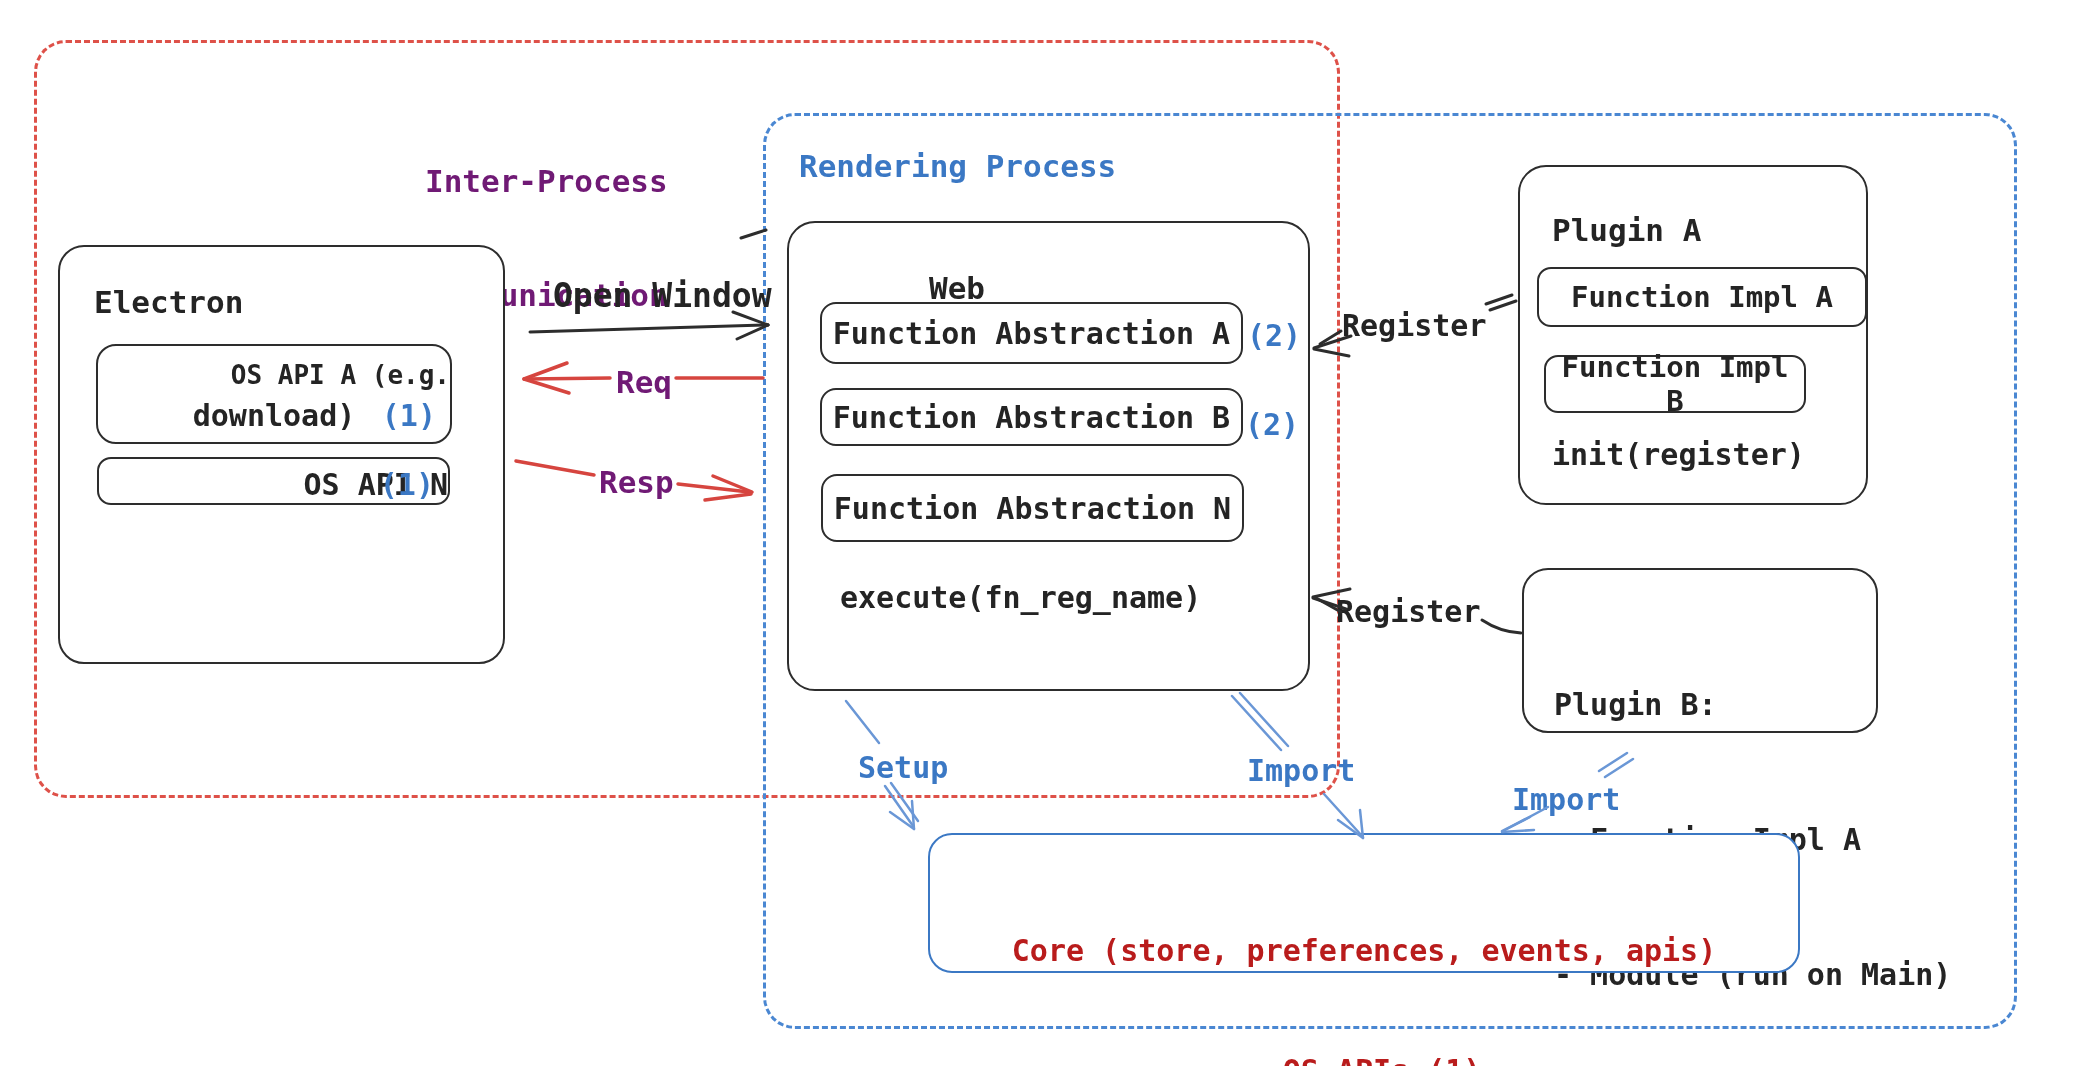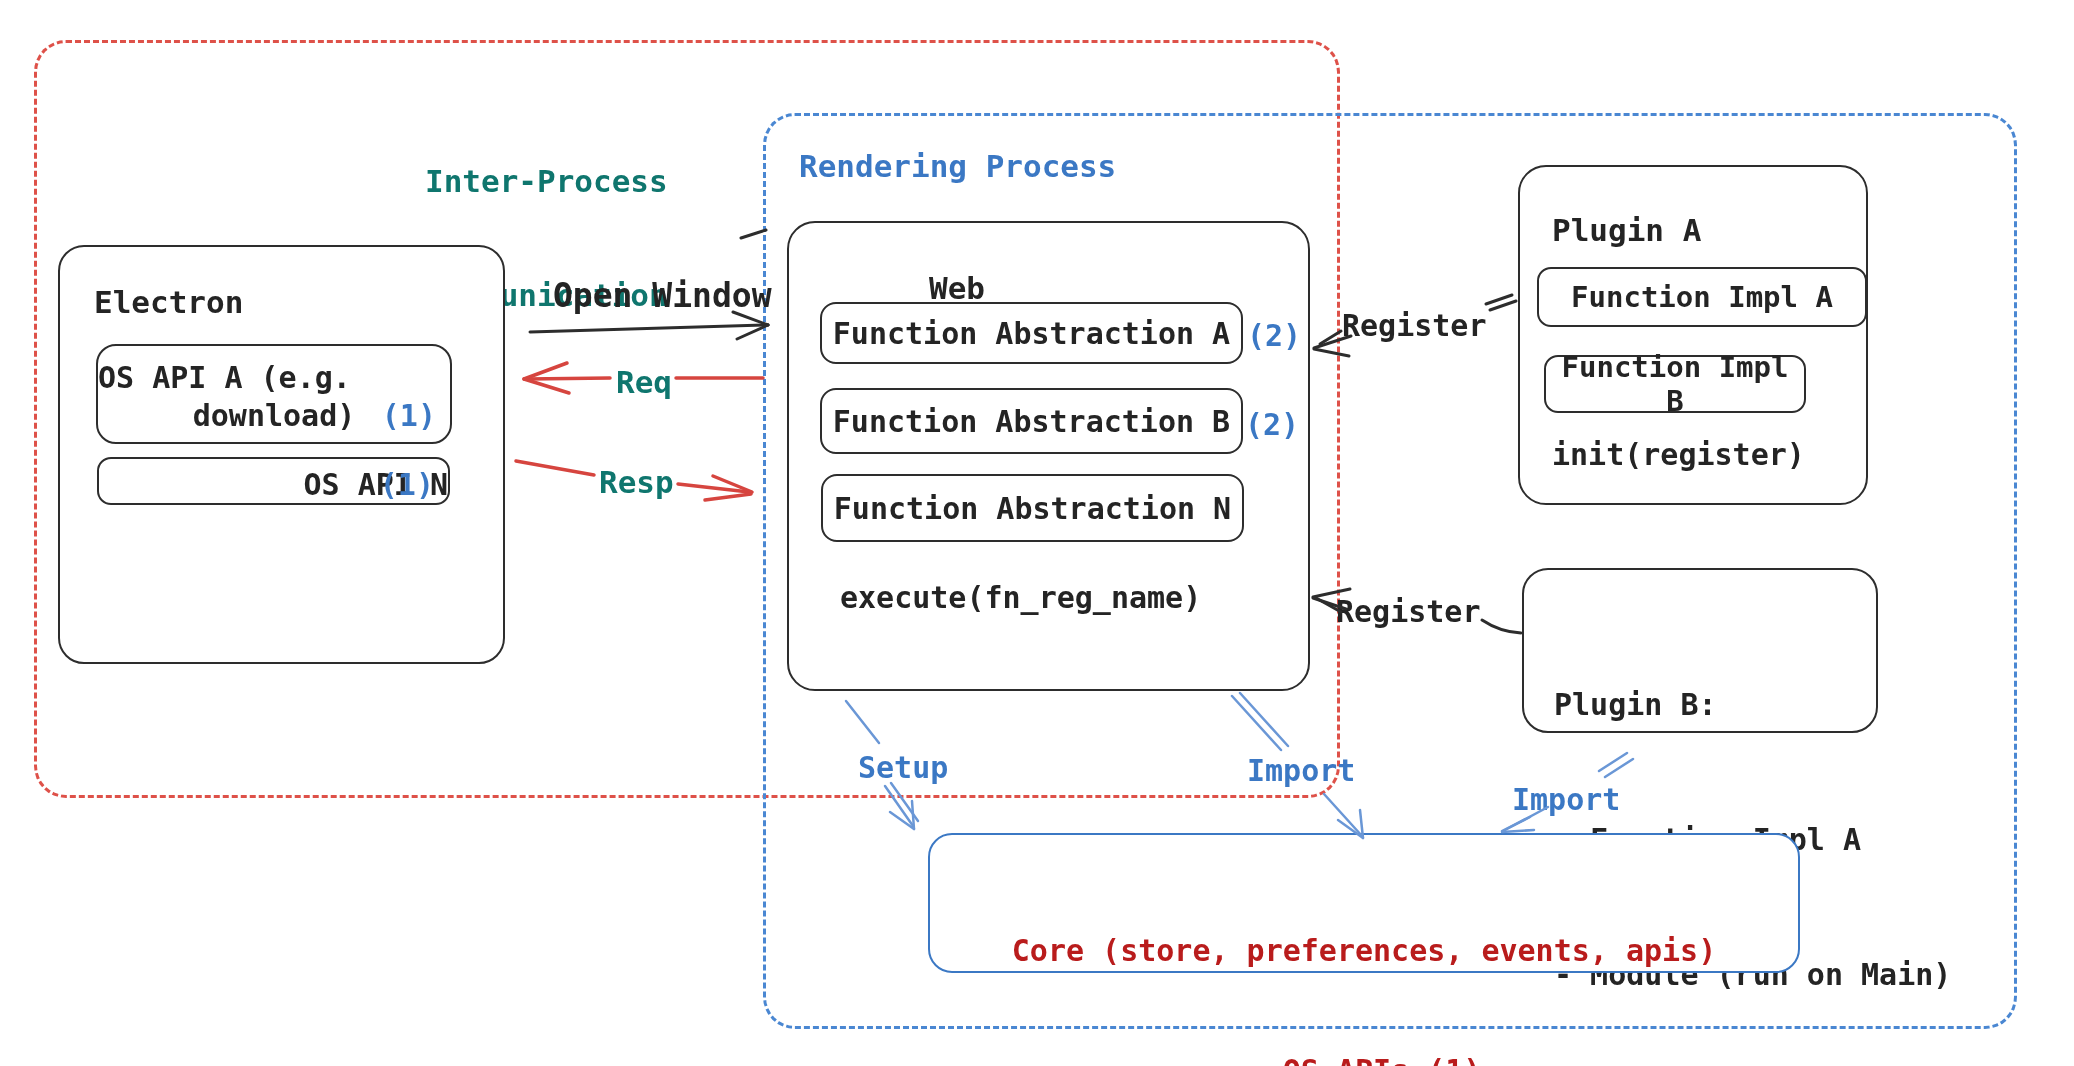--- a/index.html
+++ b/index.html
@@ -2,21 +2,21 @@
 <html><head>
 <meta charset="utf-8">
 <style>
   html,body{margin:0;padding:0;background:#ffffff;}
   #canvas{
     position:relative;width:2074px;height:1066px;background:#ffffff;overflow:hidden;
     font-family:"DejaVu Sans Mono","Liberation Mono",monospace;font-weight:bold;color:#242424;
   }
   .box{position:absolute;background:#fff;border:2.5px solid #2d2d2d;box-sizing:border-box;}
   .lbl{position:absolute;white-space:pre;}
-  .red{color:#0f766e;}
+  .red{color:#701a75;}
   .blue{color:#3b78c4;}
   .corecol{color:#b91c1c;}
   .center{display:flex;align-items:center;justify-content:center;text-align:center;}
   #red-frame{
     left:34px;top:40px;width:1306px;height:758px;border:3px dashed #de5149;border-radius:32px;
     position:absolute;box-sizing:border-box;background:transparent;
   }
   #blue-frame{
     left:763px;top:113px;width:1254px;height:916px;border:3px dashed #4a87d2;border-radius:32px;
     position:absolute;box-sizing:border-box;background:transparent;
@@ -38,21 +38,21 @@
   <div class="lbl red" style="left:425px;top:86px;font-size:31px;line-height:38px;">
     <div>Inter-Process</div>
     <div>Communication</div>
   </div>
   <div class="lbl blue" style="left:799px;top:148px;font-size:31px;">Rendering Process</div>
 
   <div class="box" style="left:58px;top:245px;width:447px;height:419px;border-radius:26px;"></div>
   <div class="lbl" style="left:94px;top:284px;font-size:31px;">Electron</div>
 
   <div class="box" style="left:96px;top:344px;width:356px;height:100px;border-radius:20px;">
-    <div class="lbl" style="left:0;top:14px;width:100%;text-align:left;font-size:30px;">OS API A (e.g.</div>
+    <div class="lbl" style="left:0;top:14px;width:100%;text-align:right;font-size:26px;">OS API A (e.g.</div>
     <div class="lbl" style="left:0;top:52px;width:100%;text-align:center;font-size:30px;">download)</div>
     <div class="lbl blue" style="right:14px;top:52px;font-size:30px;">(1)</div>
   </div>
 
   <div class="box" style="left:97px;top:457px;width:353px;height:48px;border-radius:14px;">
     <div class="lbl" style="left:0;top:8px;width:100%;text-align:right;font-size:30px;">OS API N</div>
     <div class="lbl blue" style="right:14px;top:8px;font-size:30px;">(1)</div>
   </div>
 
   <div class="lbl" style="left:553px;top:276px;font-size:33px;">Open Window</div>
@@ -60,21 +60,21 @@
   <div class="lbl red" style="left:599px;top:464px;font-size:31px;">Resp</div>
 
   <div class="box" style="left:787px;top:221px;width:523px;height:470px;border-radius:28px;"></div>
   <div class="lbl" style="left:929px;top:270px;font-size:31px;">Web</div>
 
   <div class="box center" style="left:820px;top:302px;width:423px;height:62px;border-radius:16px;font-size:30px;">
     <span>Function Abstraction A</span>
   </div>
   <div class="lbl blue" style="left:1247px;top:318px;font-size:30px;">(2)</div>
 
-  <div class="box center" style="left:820px;top:388px;width:423px;height:66px;border-radius:16px;font-size:30px;">
+  <div class="box center" style="left:820px;top:388px;width:423px;height:58px;border-radius:16px;font-size:30px;">
     <span>Function Abstraction B</span>
   </div>
   <div class="lbl blue" style="left:1245px;top:407px;font-size:30px;">(2)</div>
 
   <div class="box center" style="left:821px;top:474px;width:423px;height:68px;border-radius:16px;font-size:30px;">
     <span>Function Abstraction N</span>
   </div>
 
   <div class="lbl" style="left:840px;top:580px;font-size:30px;">execute(fn_reg_name)</div>
 

